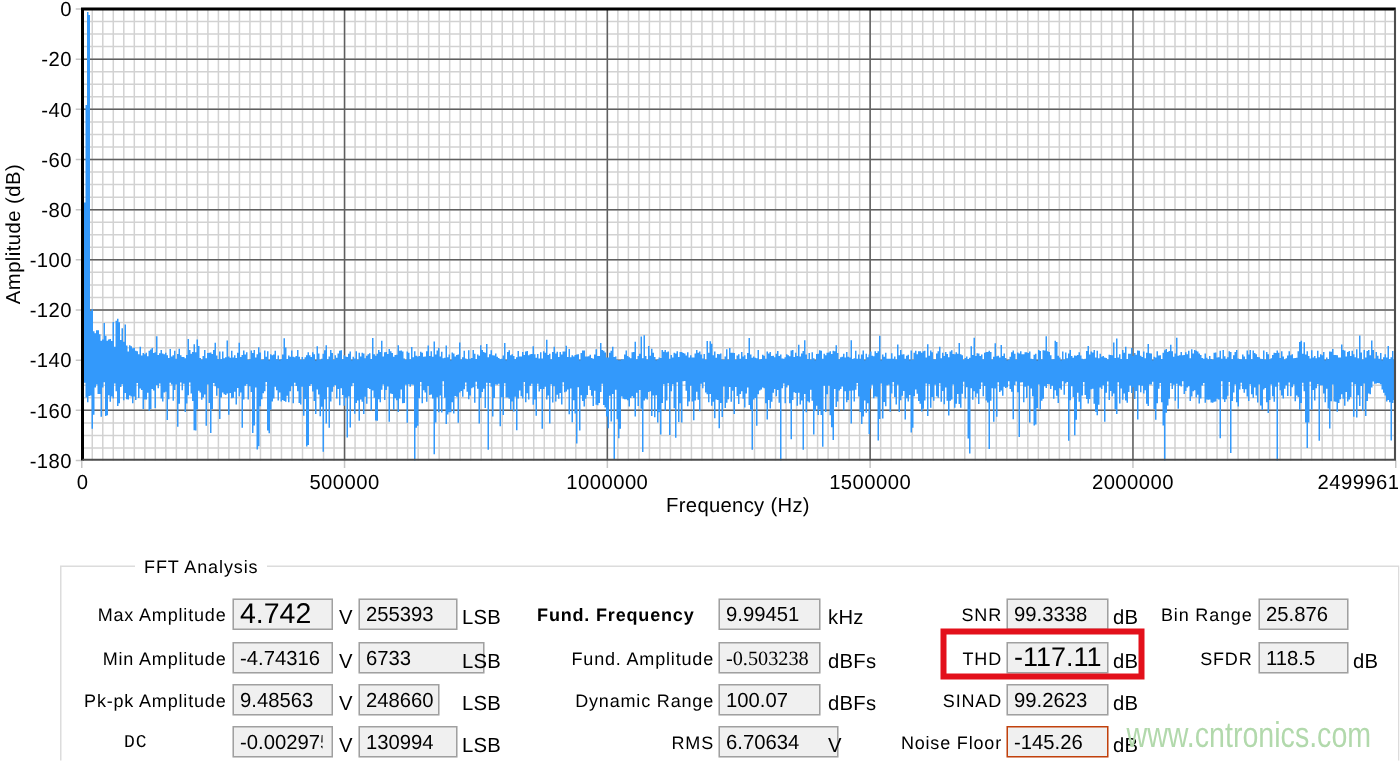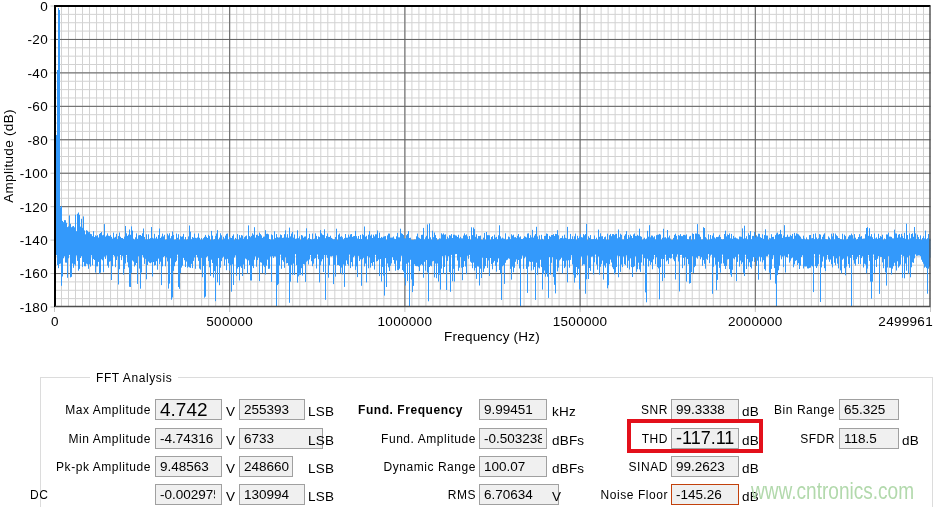--- a/index.html
+++ b/index.html
@@ -45,47 +45,47 @@
 <div style="position:absolute;left:226px;top:404px;font-size:13.5px;letter-spacing:0.2px;">V</div>
 <div style="position:absolute;left:239px;top:399px;width:66px;height:21px;background:#f0f0f0;border:1px solid #a0a0a0;box-sizing:border-box;font-size:13.5px;line-height:19px;padding-left:4px;overflow:hidden;white-space:nowrap;">255393</div>
 <div style="position:absolute;left:308px;top:404px;font-size:13.5px;letter-spacing:0.2px;">LSB</div>
 <div style="position:absolute;left:327px;top:403px;width:136px;text-align:right;font-size:12px;letter-spacing:0.55px;font-weight:bold;">Fund. Frequency</div>
 <div style="position:absolute;left:479px;top:399px;width:68px;height:21px;background:#f0f0f0;border:1px solid #a0a0a0;box-sizing:border-box;font-size:13.5px;line-height:19px;padding-left:4px;overflow:hidden;white-space:nowrap;">9.99451</div>
 <div style="position:absolute;left:552px;top:404px;font-size:13.5px;letter-spacing:0.2px;">kHz</div>
 <div style="position:absolute;left:560px;top:403px;width:108px;text-align:right;font-size:12px;letter-spacing:0.55px;">SNR</div>
 <div style="position:absolute;left:671px;top:399px;width:68px;height:21px;background:#f0f0f0;border:1px solid #a0a0a0;box-sizing:border-box;font-size:13.5px;line-height:19px;padding-left:4px;overflow:hidden;white-space:nowrap;">99.3338</div>
 <div style="position:absolute;left:742px;top:404px;font-size:13.5px;letter-spacing:0.2px;">dB</div>
 <div style="position:absolute;left:745px;top:403px;width:90px;text-align:right;font-size:12px;letter-spacing:0.55px;">Bin Range</div>
-<div style="position:absolute;left:839px;top:399px;width:60px;height:21px;background:#f0f0f0;border:1px solid #a0a0a0;box-sizing:border-box;font-size:13.5px;line-height:19px;padding-left:4px;overflow:hidden;white-space:nowrap;">65.325</div>
+<div style="position:absolute;left:839px;top:399px;width:60px;height:21px;background:#f0f0f0;border:1px solid #a0a0a0;box-sizing:border-box;font-size:13.5px;line-height:19px;padding-left:4px;overflow:hidden;white-space:nowrap;">25.876</div>
 <div style="position:absolute;left:30px;top:431.5px;width:121px;text-align:right;font-size:12px;letter-spacing:0.55px;">Min Amplitude</div>
 <div style="position:absolute;left:155px;top:427.5px;width:67px;height:21px;background:#f0f0f0;border:1px solid #a0a0a0;box-sizing:border-box;font-size:13.5px;line-height:19px;padding-left:4px;overflow:hidden;white-space:nowrap;">-4.74316</div>
 <div style="position:absolute;left:226px;top:432.5px;font-size:13.5px;letter-spacing:0.2px;">V</div>
 <div style="position:absolute;left:239px;top:427.5px;width:84px;height:21px;background:#f0f0f0;border:1px solid #a0a0a0;box-sizing:border-box;font-size:13.5px;line-height:19px;padding-left:4px;overflow:hidden;white-space:nowrap;">6733</div>
 <div style="position:absolute;left:308px;top:432.5px;font-size:13.5px;letter-spacing:0.2px;">LSB</div>
 <div style="position:absolute;left:340px;top:431.5px;width:136px;text-align:right;font-size:12px;letter-spacing:0.55px;">Fund. Amplitude</div>
-<div style="position:absolute;left:479px;top:427.5px;width:68px;height:21px;background:#f0f0f0;border:1px solid #a0a0a0;box-sizing:border-box;font-size:13.5px;line-height:19px;padding-left:4px;overflow:hidden;white-space:nowrap;"><span style="display:inline-block;width:58px;overflow:hidden;white-space:nowrap;vertical-align:top;">-0.503238</span></div>
+<div style="position:absolute;left:479px;top:427.5px;width:68px;height:21px;background:#f0f0f0;border:1px solid #a0a0a0;box-sizing:border-box;font-size:13.5px;line-height:19px;padding-left:4px;overflow:hidden;white-space:nowrap;"><span style="display:inline-block;width:58px;overflow:hidden;white-space:nowrap;vertical-align:top;font-family:Liberation Serif, serif;">-0.503238</span></div>
 <div style="position:absolute;left:552px;top:432.5px;font-size:13.5px;letter-spacing:0.2px;">dBFs</div>
 <div style="position:absolute;left:560px;top:431.5px;width:108px;text-align:right;font-size:12px;letter-spacing:0.55px;">THD</div>
 <div style="position:absolute;left:671px;top:427.5px;width:68px;height:21px;background:#f0f0f0;border:1px solid #a0a0a0;box-sizing:border-box;font-size:18px;line-height:19px;padding-left:4px;overflow:hidden;white-space:nowrap;">-117.11</div>
 <div style="position:absolute;left:742px;top:432.5px;font-size:13.5px;letter-spacing:0.2px;">dB</div>
 <div style="position:absolute;left:745px;top:431.5px;width:90px;text-align:right;font-size:12px;letter-spacing:0.55px;">SFDR</div>
 <div style="position:absolute;left:839px;top:427.5px;width:60px;height:21px;background:#f0f0f0;border:1px solid #a0a0a0;box-sizing:border-box;font-size:13.5px;line-height:19px;padding-left:4px;overflow:hidden;white-space:nowrap;">118.5</div>
 <div style="position:absolute;left:902px;top:432.5px;font-size:13.5px;letter-spacing:0.2px;">dB</div>
 <div style="position:absolute;left:30px;top:459.5px;width:121px;text-align:right;font-size:12px;letter-spacing:0.55px;">Pk-pk Amplitude</div>
 <div style="position:absolute;left:155px;top:455.5px;width:67px;height:21px;background:#f0f0f0;border:1px solid #a0a0a0;box-sizing:border-box;font-size:13.5px;line-height:19px;padding-left:4px;overflow:hidden;white-space:nowrap;">9.48563</div>
 <div style="position:absolute;left:226px;top:460.5px;font-size:13.5px;letter-spacing:0.2px;">V</div>
 <div style="position:absolute;left:239px;top:455.5px;width:54px;height:21px;background:#f0f0f0;border:1px solid #a0a0a0;box-sizing:border-box;font-size:13.5px;line-height:19px;padding-left:4px;overflow:hidden;white-space:nowrap;">248660</div>
 <div style="position:absolute;left:308px;top:460.5px;font-size:13.5px;letter-spacing:0.2px;">LSB</div>
 <div style="position:absolute;left:340px;top:459.5px;width:136px;text-align:right;font-size:12px;letter-spacing:0.55px;">Dynamic Range</div>
 <div style="position:absolute;left:479px;top:455.5px;width:68px;height:21px;background:#f0f0f0;border:1px solid #a0a0a0;box-sizing:border-box;font-size:13.5px;line-height:19px;padding-left:4px;overflow:hidden;white-space:nowrap;">100.07</div>
 <div style="position:absolute;left:552px;top:460.5px;font-size:13.5px;letter-spacing:0.2px;">dBFs</div>
 <div style="position:absolute;left:560px;top:459.5px;width:108px;text-align:right;font-size:12px;letter-spacing:0.55px;">SINAD</div>
 <div style="position:absolute;left:671px;top:455.5px;width:68px;height:21px;background:#f0f0f0;border:1px solid #a0a0a0;box-sizing:border-box;font-size:13.5px;line-height:19px;padding-left:4px;overflow:hidden;white-space:nowrap;">99.2623</div>
 <div style="position:absolute;left:742px;top:460.5px;font-size:13.5px;letter-spacing:0.2px;">dB</div>
-<div style="position:absolute;left:30px;top:487.5px;width:121px;text-align:left;font-size:12px;letter-spacing:0.55px;">DC</div>
+<div style="position:absolute;left:30px;top:487.5px;width:121px;text-align:center;font-size:12px;letter-spacing:0.55px;font-family:Liberation Mono, monospace;">DC</div>
 <div style="position:absolute;left:155px;top:483.5px;width:67px;height:21px;background:#f0f0f0;border:1px solid #a0a0a0;box-sizing:border-box;font-size:13.5px;line-height:19px;padding-left:4px;overflow:hidden;white-space:nowrap;"><span style="display:inline-block;width:55px;overflow:hidden;white-space:nowrap;vertical-align:top;">-0.002975</span></div>
 <div style="position:absolute;left:226px;top:488.5px;font-size:13.5px;letter-spacing:0.2px;">V</div>
 <div style="position:absolute;left:239px;top:483.5px;width:66px;height:21px;background:#f0f0f0;border:1px solid #a0a0a0;box-sizing:border-box;font-size:13.5px;line-height:19px;padding-left:4px;overflow:hidden;white-space:nowrap;">130994</div>
 <div style="position:absolute;left:308px;top:488.5px;font-size:13.5px;letter-spacing:0.2px;">LSB</div>
 <div style="position:absolute;left:340px;top:487.5px;width:136px;text-align:right;font-size:12px;letter-spacing:0.55px;">RMS</div>
 <div style="position:absolute;left:479px;top:483.5px;width:80px;height:21px;background:#f0f0f0;border:1px solid #a0a0a0;box-sizing:border-box;font-size:13.5px;line-height:19px;padding-left:4px;overflow:hidden;white-space:nowrap;">6.70634</div>
 <div style="position:absolute;left:552px;top:488.5px;font-size:13.5px;letter-spacing:0.2px;">V</div>
 <div style="position:absolute;left:560px;top:487.5px;width:108px;text-align:right;font-size:12px;letter-spacing:0.55px;">Noise Floor</div>
 <div style="position:absolute;left:671px;top:483.5px;width:68px;height:21px;background:#f0f0f0;border:1px solid #c2410c;box-sizing:border-box;font-size:13.5px;line-height:19px;padding-left:4px;overflow:hidden;white-space:nowrap;">-145.26</div>
 <div style="position:absolute;left:742px;top:488.5px;font-size:13.5px;letter-spacing:0.2px;">dB</div>

